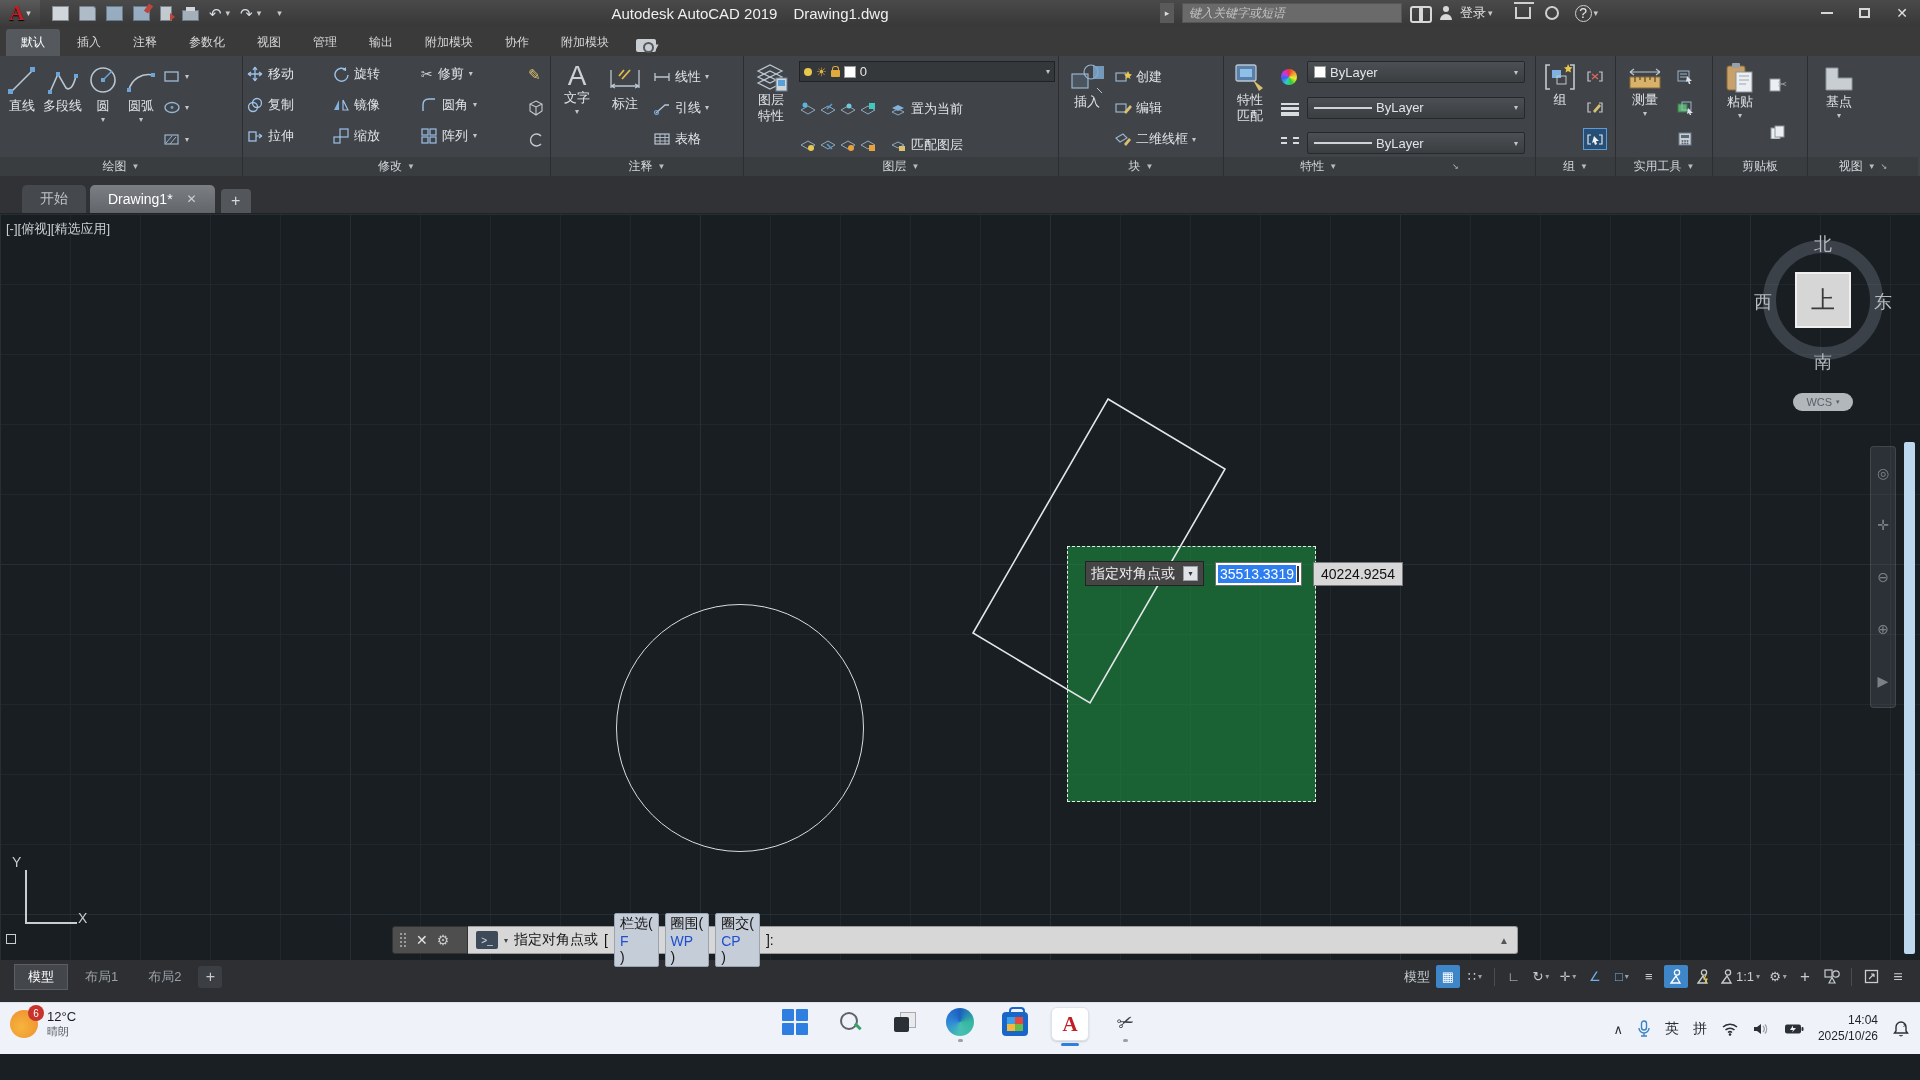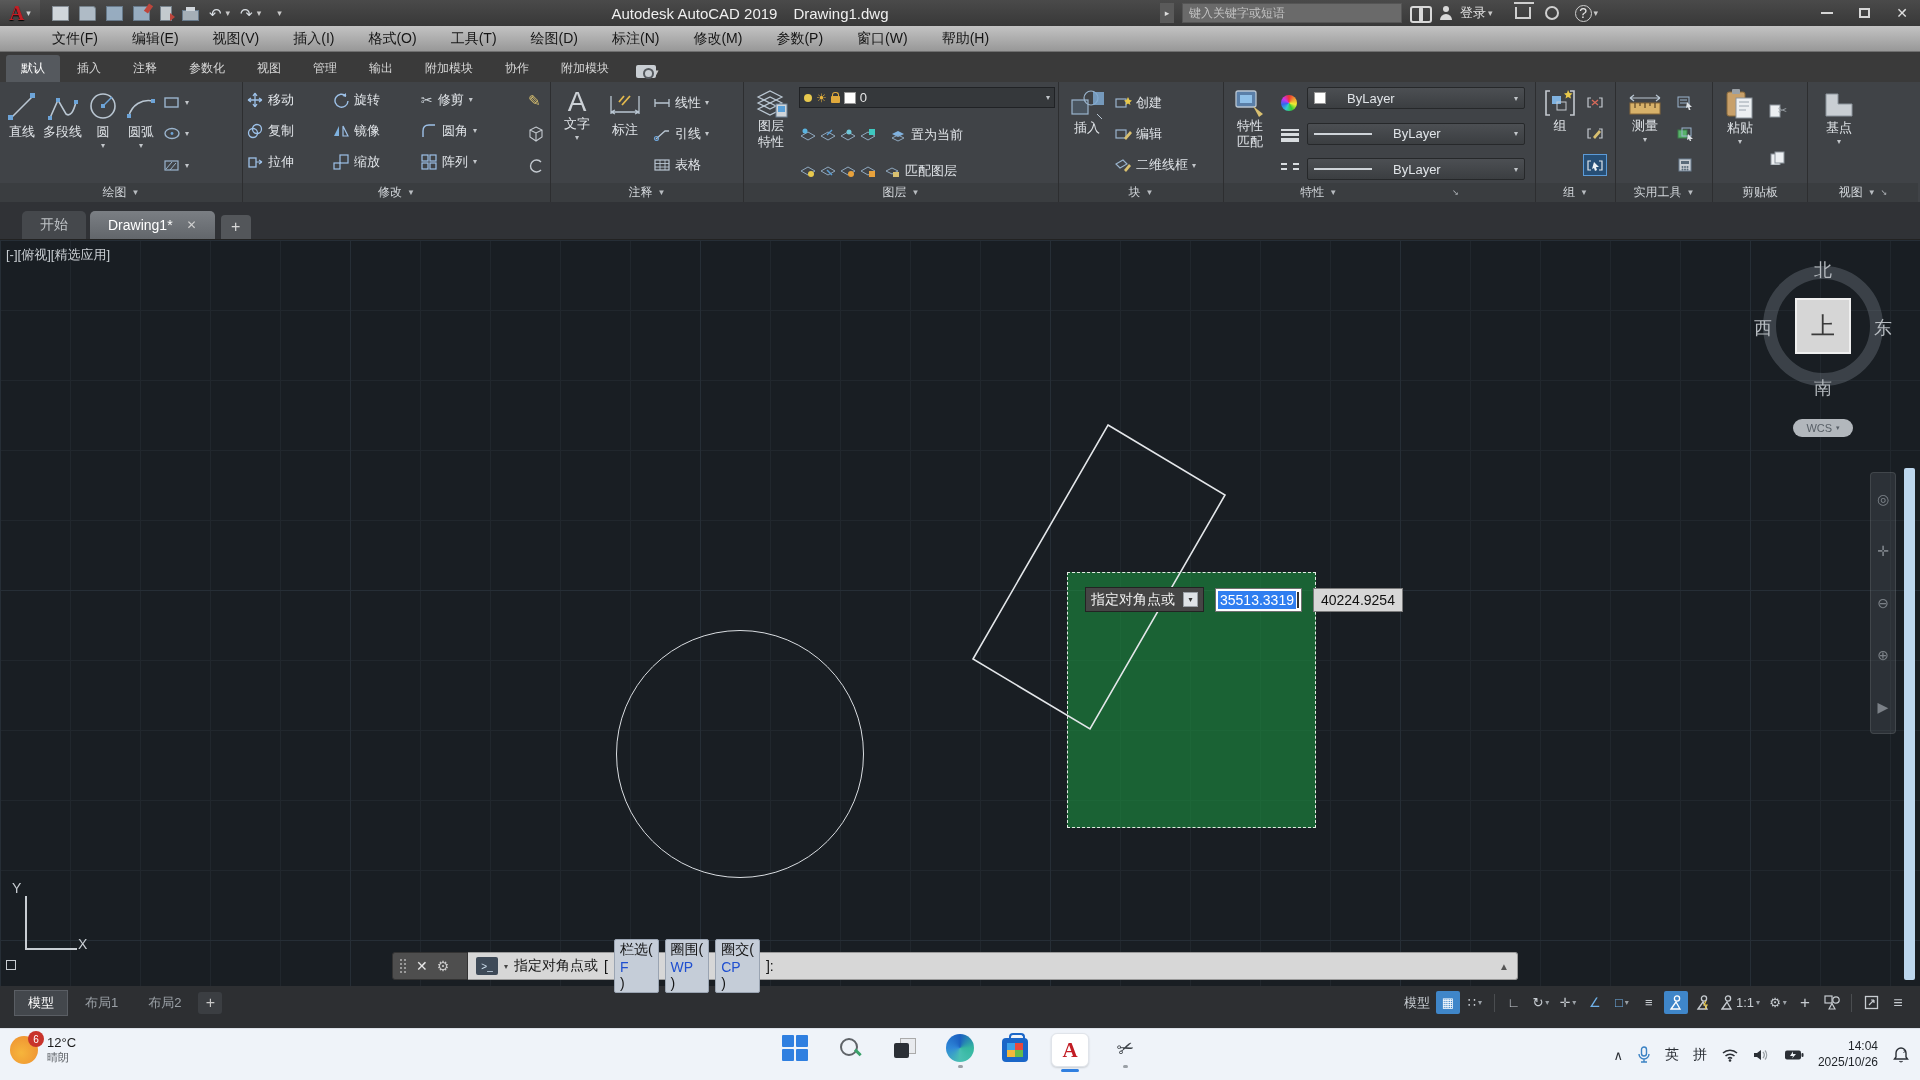--- a/index.html
+++ b/index.html
@@ -18,21 +18,21 @@
   .qi-folder { background:#b9c6d2; border:1px solid #7b8893; border-radius:1px 3px 1px 1px; }
   .qi-save { background:#9fb6cb; border:1px solid #6b7f92; }
   .qi-save2 { background:#9fb6cb; border:1px solid #6b7f92; } .qi-save2:after { content:""; position:absolute; right:-2px; top:-3px; width:5px; height:9px; background:#c8463c; transform:rotate(35deg); }
   .qi-mob { background:#cfd6db; border:1px solid #7b8893; width:12px; } .qi-mob:after { content:""; position:absolute; right:-4px; bottom:-1px; border-left:5px solid #c8463c; border-top:4px solid transparent; border-bottom:4px solid transparent; }
   .qi-print { background:#aeb9c2; border:1px solid #6b7f92; height:11px; margin-top:4px; } .qi-print:before { content:""; position:absolute; left:3px; top:-4px; width:9px; height:4px; background:#dde3e8; }
   .qarr { color:#d8dde2; font-size:15px; line-height:1; }
   .qdd { color:#c8c8c8; font-size:9px; margin-left:-6px; }
   .tb-title { position:absolute; left:750px; top:0; transform:translateX(-50%); height:26px; display:flex; align-items:center; gap:16px; font-size:15px; color:#efefef; white-space:nowrap; }
   .tb-search { position:absolute; left:1160px; top:2px; height:22px; display:flex; align-items:center; gap:8px; }
   .s-exp { width:14px; height:20px; background:#5a5a5a; color:#ddd; font-size:9px; display:flex; align-items:center; justify-content:center; }
-  .s-input { width:220px; height:20px; background:#6a6a6a; border:1px solid #555; color:#fef9c3; font-size:12px; padding:0 6px; }
+  .s-input { width:220px; height:20px; background:#6a6a6a; border:1px solid #555; color:#fef9c3; font-style:italic; font-size:12px; padding:0 6px; }
   .s-input::placeholder { color:#c2c2c2; }
   .binoc { width:22px; height:14px; position:relative; } .binoc:before,.binoc:after { content:""; position:absolute; top:0; width:9px; height:13px; border:2px solid #d8d8d8; border-radius:3px; } .binoc:before{left:0} .binoc:after{right:0}
   .person { width:12px; height:14px; position:relative; } .person:before { content:""; position:absolute; left:3px; top:0; width:6px; height:6px; border-radius:50%; background:#d8d8d8; } .person:after { content:""; position:absolute; left:0; bottom:0; width:12px; height:6px; border-radius:6px 6px 0 0; background:#d8d8d8; }
   .signin { font-size:13px; color:#e2e2e2; }
   .cart { width:16px; height:12px; border:2px solid #cfcfcf; border-top:none; position:relative; margin-left:14px; } .cart:before{content:"";position:absolute;left:-3px;top:-5px;width:20px;height:2px;background:#cfcfcf;}
   .conn { width:14px; height:14px; border:2px solid #cfcfcf; border-radius:50%; margin-left:6px; }
   .helpq { font-size:14px; color:#e6e6e6; border:1.5px solid #cfcfcf; border-radius:50%; width:17px; height:17px; display:flex; align-items:center; justify-content:center; margin-left:8px; }
   .winbtns { position:absolute; right:4px; top:0; height:26px; display:flex; align-items:center; gap:26px; padding-right:8px; }
   .wmin { width:12px; height:2px; background:#d6d6d6; }
   .wmax { width:11px; height:10px; border:2px solid #d6d6d6; }
@@ -55,21 +55,21 @@
   .plabel { height:19px; display:flex; align-items:center; justify-content:center; gap:5px; font-size:12px; color:#d2d6da; background:#3a3d40; }
   .plabel .pd { font-size:8px; color:#b8bcc0; }
   .rbig { display:flex; flex-direction:column; align-items:center; justify-content:flex-start; padding:3px 2px 0; gap:1px; font-size:13px; line-height:1.15; text-align:center; }
   .rmini { display:flex; flex-direction:column; justify-content:space-around; padding:2px 3px; }
   .mrow { display:flex; align-items:center; gap:4px; font-size:13px; }
   .sm { display:flex; align-items:center; gap:5px; font-size:13px; white-space:nowrap; }
   .dd9 { font-size:8px; color:#c2c6ca; }
   .modgrid { display:grid; grid-template-columns:86px 88px 100px; grid-auto-rows:31px; align-items:center; padding:2px 0 0 4px; }
   .combo { display:flex; align-items:center; gap:4px; height:21px; background:#35383b; border:1px solid #202225; padding:0 4px; }
   .sw { width:12px; height:12px; background:#fff; border:1px solid #999; }
-  .pdrop { display:flex; align-items:center; gap:21px; height:22px; width:218px; background:linear-gradient(#4c4f53,#3b3e41); border:1px solid #26282a; border-radius:2px; padding:0 6px; font-size:13px; }
+  .pdrop { display:flex; align-items:center; gap:4px; height:22px; width:218px; background:linear-gradient(#4c4f53,#3b3e41); border:1px solid #26282a; border-radius:2px; padding:0 6px; font-size:13px; }
   .dashln { flex:0 0 58px; height:2px; background:#cfd4d9; }
   .bulb { width:8px; height:8px; border-radius:50%; background:#e8c94e; }
   .sunc { color:#e8b33c; font-size:12px; line-height:1; }
   .lockc { width:9px; height:7px; background:#e0a93c; border-radius:1px; position:relative; margin-top:3px; } .lockc:before{content:"";position:absolute;left:1px;top:-4px;width:5px;height:4px;border:1.5px solid #e0a93c;border-bottom:none;border-radius:3px 3px 0 0;}
   .minic { display:flex; align-items:center; justify-content:center; width:22px; height:20px; }
   .minic.hl { background:#274f76; outline:1px solid #5c9bd8; }
   .wheel { width:16px; height:16px; border-radius:50%; background:conic-gradient(#e33,#e93,#ee3,#3c3,#3cc,#36e,#c3e,#e33); }
   .lwicon div { background:#d8dcdf; margin:2px 0; }
   .ltyicon div { border-top:2px dashed #d8dcdf; width:18px; margin:3px 0; }
 
@@ -204,34 +204,20 @@
       <span class="helpq">?</span>
       <span class="qdd">▾</span>
     </div>
     <div class="winbtns">
       <span class="wmin"></span>
       <span class="wmax"></span>
       <span class="wclose">✕</span>
     </div>
   </div>
 
-  <div class="menubar">
-    <span>文件(F)</span>
-    <span>编辑(E)</span>
-    <span>视图(V)</span>
-    <span>插入(I)</span>
-    <span>格式(O)</span>
-    <span>工具(T)</span>
-    <span>绘图(D)</span>
-    <span>标注(N)</span>
-    <span>修改(M)</span>
-    <span>参数(P)</span>
-    <span>窗口(W)</span>
-    <span>帮助(H)</span>
-  </div>
 
   <div class="rtabs">
     <span class="rtab active">默认</span>
     <span class="rtab">插入</span>
     <span class="rtab">注释</span>
     <span class="rtab">参数化</span>
     <span class="rtab">视图</span>
     <span class="rtab">管理</span>
     <span class="rtab">输出</span>
     <span class="rtab">附加模块</span>
@@ -473,21 +459,21 @@
                 <rect x="70" y="2" width="6" height="6" fill="#3ec8c0"></rect>
               </svg>
             <div class="sm">
                 <svg width="15" height="14">
                   <polygon points="1,6 7,3 13,6 7,9" fill="#7fb2e0"></polygon>
                   <polygon points="1,10 7,7 13,10 7,13" stroke="#8fa8bf" fill="none"></polygon>
                 </svg>
                 <span>置为当前</span>
               </div>
           </div>
-          <div style="display:flex;align-items:center;gap:2px">
+          <div style="display:flex;align-items:center;gap:8px">
             <svg width="84" height="16">
                 <polygon points="2,8 9,4 16,8 9,12" stroke="#8fa8bf" fill="none"></polygon>
                 <circle cx="12" cy="11" r="3" fill="#e8c94e"></circle>
                 <polygon points="22,8 29,4 36,8 29,12" stroke="#8fa8bf" fill="none"></polygon>
                 <path d="M33 12 L28 7" stroke="#5aa0d8" stroke-width="1.5"></path>
                 <polygon points="42,8 49,4 56,8 49,12" stroke="#8fa8bf" fill="none"></polygon>
                 <circle cx="52" cy="11" r="3" fill="#e8a23c"></circle>
                 <polygon points="62,8 69,4 76,8 69,12" stroke="#8fa8bf" fill="none"></polygon>
                 <rect x="70" y="8" width="6" height="6" fill="#e8a23c"></rect>
               </svg>

